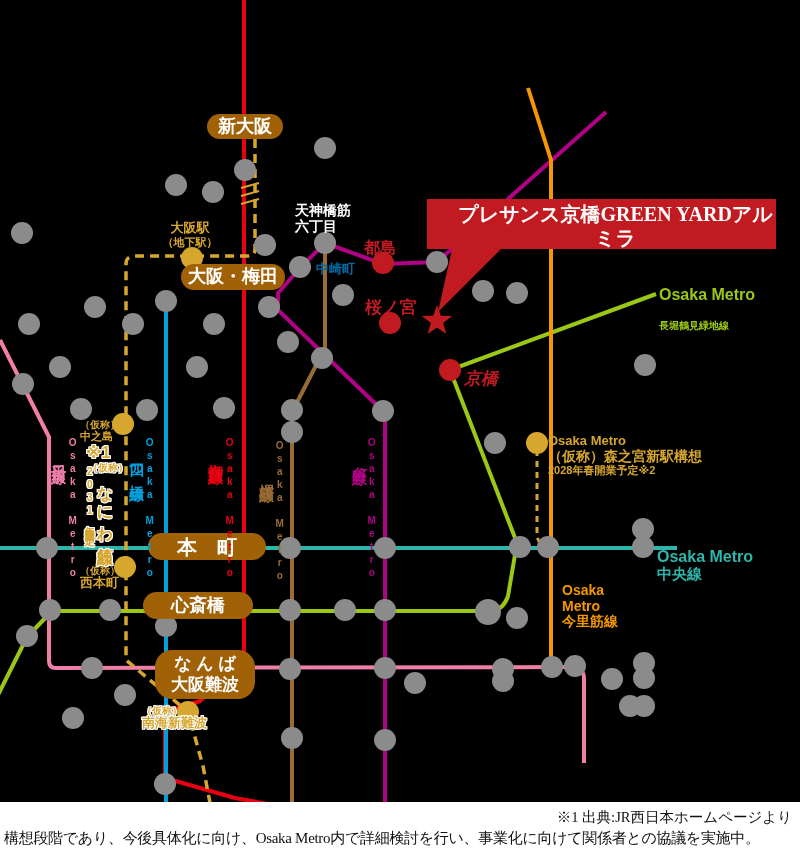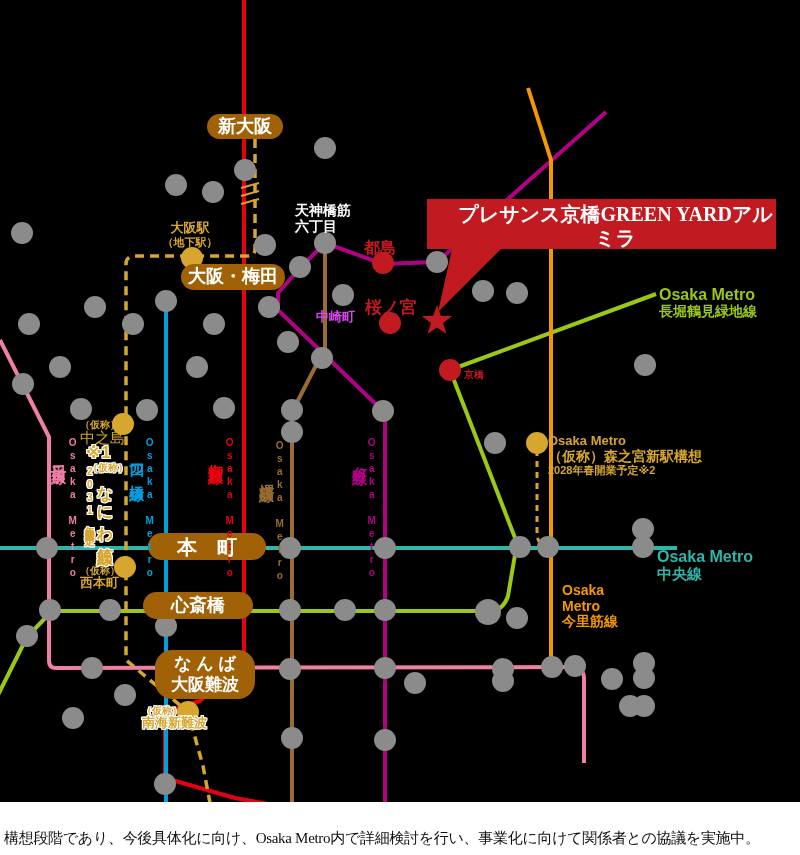--- a/index.html
+++ b/index.html
@@ -137,35 +137,35 @@
           <div>大阪難波</div>
         </div>
         <div class="lbl" style="left: 158px; top: 221px; color: rgb(214, 166, 47); width: 64px; text-align: center;">
           <div style="font-size: 13px; font-weight: bold;">大阪駅</div>
           <div style="font-size: 11px; font-weight: bold;">（地下駅）</div>
         </div>
         <div class="lbl" style="left: 295px; top: 203px; color: rgb(255, 255, 255);">
           <div style="font-size: 14px; font-weight: bold;">天神橋筋</div>
           <div style="font-size: 14px; font-weight: bold;">六丁目</div>
         </div>
-        <div class="lbl" style="left: 316px; top: 262px; color: #d946ef; margin-top: 48px;">
+        <div class="lbl" style="left: 316px; top: 262px; color: #0369a1;">
           <div style="font-size: 13px; font-weight: bold;">中崎町</div>
         </div>
         <div class="lbl" style="left: 364px; top: 239px; color: rgb(193, 26, 32);">
           <div style="font-size: 16px; font-weight: bold;">都島</div>
         </div>
         <div class="lbl" style="left: 365px; top: 298px; color: rgb(193, 26, 32);">
           <div style="font-size: 17px; font-weight: bold;">桜ノ宮</div>
         </div>
         <div class="lbl" style="left: 464px; top: 369px; color: rgb(193, 26, 32);">
-          <div style="font-size: 10px; font-weight: bold;">京橋</div>
+          <div style="font-size: 17px; font-weight: bold; font-style: italic;">京橋</div>
         </div>
         <div class="lbl" style="left: 80px; top: 419px; color: rgb(214, 166, 47);">
           <div style="font-size: 10px; font-weight: bold;">（仮称）</div>
-          <div style="font-size: 15px; font-weight: normal;">中之島</div>
+          <div style="font-size: 11px; font-weight: bold;">中之島</div>
         </div>
         <div class="lbl" style="left: 80px; top: 565px; color: rgb(214, 166, 47);">
           <div style="font-size: 10px; font-weight: bold;">（仮称）</div>
           <div style="font-size: 13px; font-weight: bold;">西本町</div>
         </div>
         <div class="lbl outline" style="left: 142px; top: 705px; color: rgb(214, 166, 47);">
           <div style="font-size: 10px; font-weight: bold;">（仮称）</div>
           <div style="font-size: 13px; font-weight: bold;">南海新難波</div>
         </div>
         <div class="lbl" style="left: 548px; top: 434px; color: rgb(214, 166, 47);">
@@ -177,21 +177,21 @@
           <div style="font-size: 16px; font-weight: bold;">Osaka Metro</div>
           <div style="font-size: 15px; font-weight: bold;">中央線</div>
         </div>
         <div class="lbl" style="left: 562px; top: 583px; color: rgb(243, 152, 0);">
           <div style="font-size: 14px; font-weight: bold;">Osaka</div>
           <div style="font-size: 14px; font-weight: bold;">Metro</div>
           <div style="font-size: 14px; font-weight: bold;">今里筋線</div>
         </div>
         <div class="lbl" style="left: 659px; top: 286px; color: rgb(155, 200, 20);">
           <div style="font-size: 16px; font-weight: bold;">Osaka Metro</div>
-          <div style="font-size: 14px; font-weight: bold;">長堀鶴見緑地線</div>
+          <div style="font-size: 10px; font-weight: bold; margin-top: 16px;">長堀鶴見緑地線</div>
         </div>
         <div class="lbl outline" style="left: 86px; top: 444px; color: rgb(214, 166, 47);">
           <div style="font-size: 16px; font-weight: bold;">※1</div>
         </div>
         <div class="lbl outline" style="left: 88px; top: 462px; color: rgb(214, 166, 47);">
           <div style="font-size: 10px; font-weight: bold;">（仮称）</div>
         </div>
         <div class="lbl vert outline" style="left: 96px; top: 474px; color: rgb(214, 166, 47);">
           <div style="font-size: 16px; font-weight: bold;">なにわ筋線</div>
         </div>
@@ -227,15 +227,16 @@
         </div>
         <div class="lbl vert" style="left: 366px; top: 437px; color: rgb(176, 2, 132);">
           <div style="font-size: 10px; font-weight: bold;">Osaka Metro</div>
         </div>
       </div>
     <div class="banner">
       <div class="t1">プレサンス京橋GREEN YARDアルミラ</div>
     </div>
   </div>
   <div class="footer">
+    <div class="f1">※1 出典:JR西日本ホームページより</div>
     <div class="f2">構想段階であり、今後具体化に向け、Osaka Metro内で詳細検討を行い、事業化に向けて関係者との協議を実施中。</div>
   </div>
 </div>
 
 </body></html>

